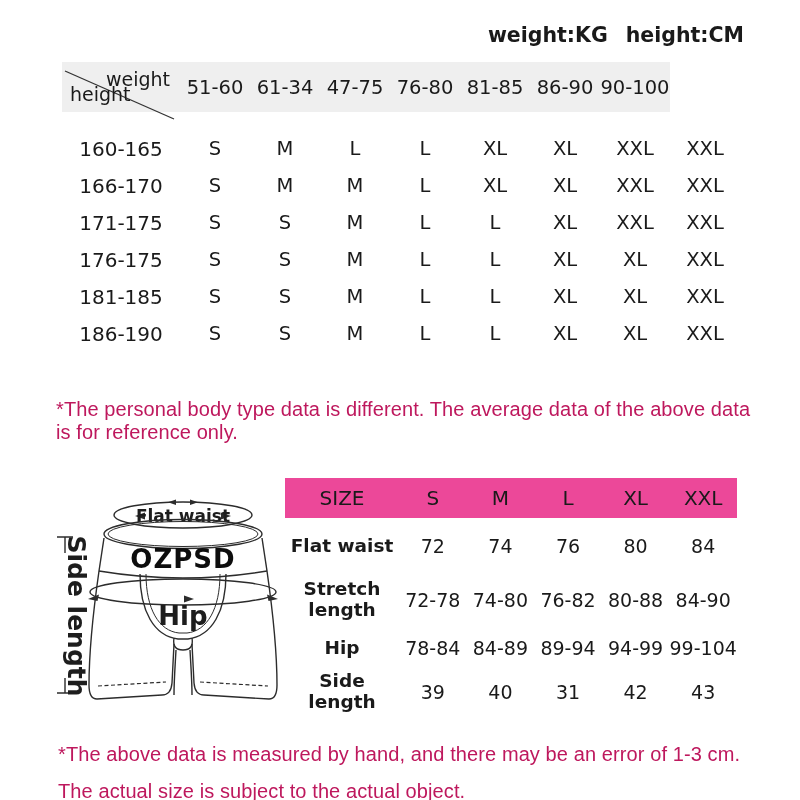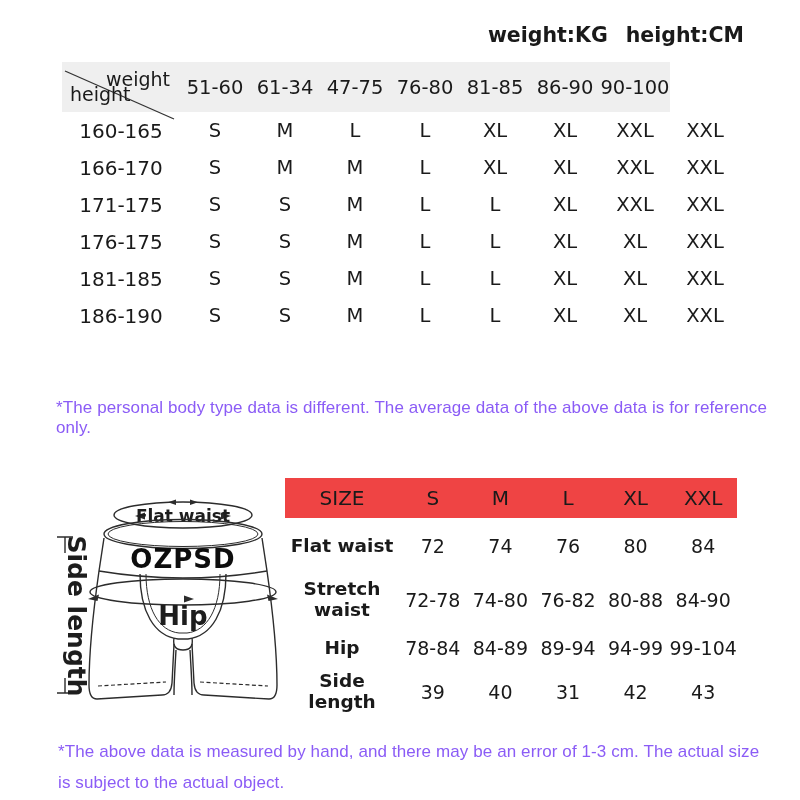--- a/index.html
+++ b/index.html
@@ -5,34 +5,34 @@
   *{margin:0;padding:0;box-sizing:border-box}
   html,body{width:800px;height:800px}
   body{background:#fff;font-family:"DejaVu Sans","Liberation Sans",sans-serif;color:#1a1a1a;position:relative;overflow:hidden}
   .abs{position:absolute}
   .units{top:23px;right:56px;display:flex;gap:18px;font-size:20.5px;font-weight:600}
   .table1{left:62px;top:62px;width:678px}
   .grid9{display:grid;grid-template-columns:118px repeat(8,1fr)}
   .t1-head{height:50px}
   .t1-head .c{background:#efefef}
   .c{display:flex;align-items:center;justify-content:center;font-size:19.5px;font-weight:500}
-  .t1-body{grid-auto-rows:37px}
+  .t1-body{margin-top:18px;grid-auto-rows:37px}
   .rowlbl{font-size:20px}
   .diag{position:relative;background:#efefef}
   .diag svg{position:absolute;left:0;top:0}
   .dw{position:absolute;right:10px;top:6px;font-size:19px}
   .dh{position:absolute;left:8px;bottom:7px;font-size:19px}
-  .note{font-size:17px;font-family:"Liberation Sans",sans-serif;color:#8b5cf6;letter-spacing:.1px}
+  .note{font-size:20px;font-family:"Liberation Sans",sans-serif;color:#be185d;letter-spacing:.1px}
   .note1{left:56px;top:398px;width:712px}
   .note2{left:58px;top:736px;width:708px;line-height:1.85}
   .diagram{left:38px;top:478px}
   .table2{left:285px;top:478px;width:452px}
   .grid6{display:grid;grid-template-columns:114px repeat(5,1fr)}
   .t2-head{height:40px}
-  .t2-head .c{background:#ef4444;font-size:20px}
+  .t2-head .c{background:#ec4899;font-size:20px}
   .t2-body{grid-template-rows:56px 52px 44px 44px}
   .lbl{font-weight:700;font-size:18.5px;text-align:center;line-height:1.12}
   .val{font-size:19px}
   svg text{font-family:"DejaVu Sans","Liberation Sans",sans-serif}
 </style>
 </head>
 <body>
 
 <div class="abs units">
   <span>weight:KG</span>
@@ -179,21 +179,21 @@
     <div class="c">XXL</div>
   </div>
   <div class="grid6 t2-body">
     <div class="c lbl">Flat waist</div>
     <div class="c val">72</div>
     <div class="c val">74</div>
     <div class="c val">76</div>
     <div class="c val">80</div>
     <div class="c val">84</div>
 
-    <div class="c lbl">Stretch waist</div>
+    <div class="c lbl">Stretch length</div>
     <div class="c val">72-78</div>
     <div class="c val">74-80</div>
     <div class="c val">76-82</div>
     <div class="c val">80-88</div>
     <div class="c val">84-90</div>
 
     <div class="c lbl">Hip</div>
     <div class="c val">78-84</div>
     <div class="c val">84-89</div>
     <div class="c val">89-94</div>

